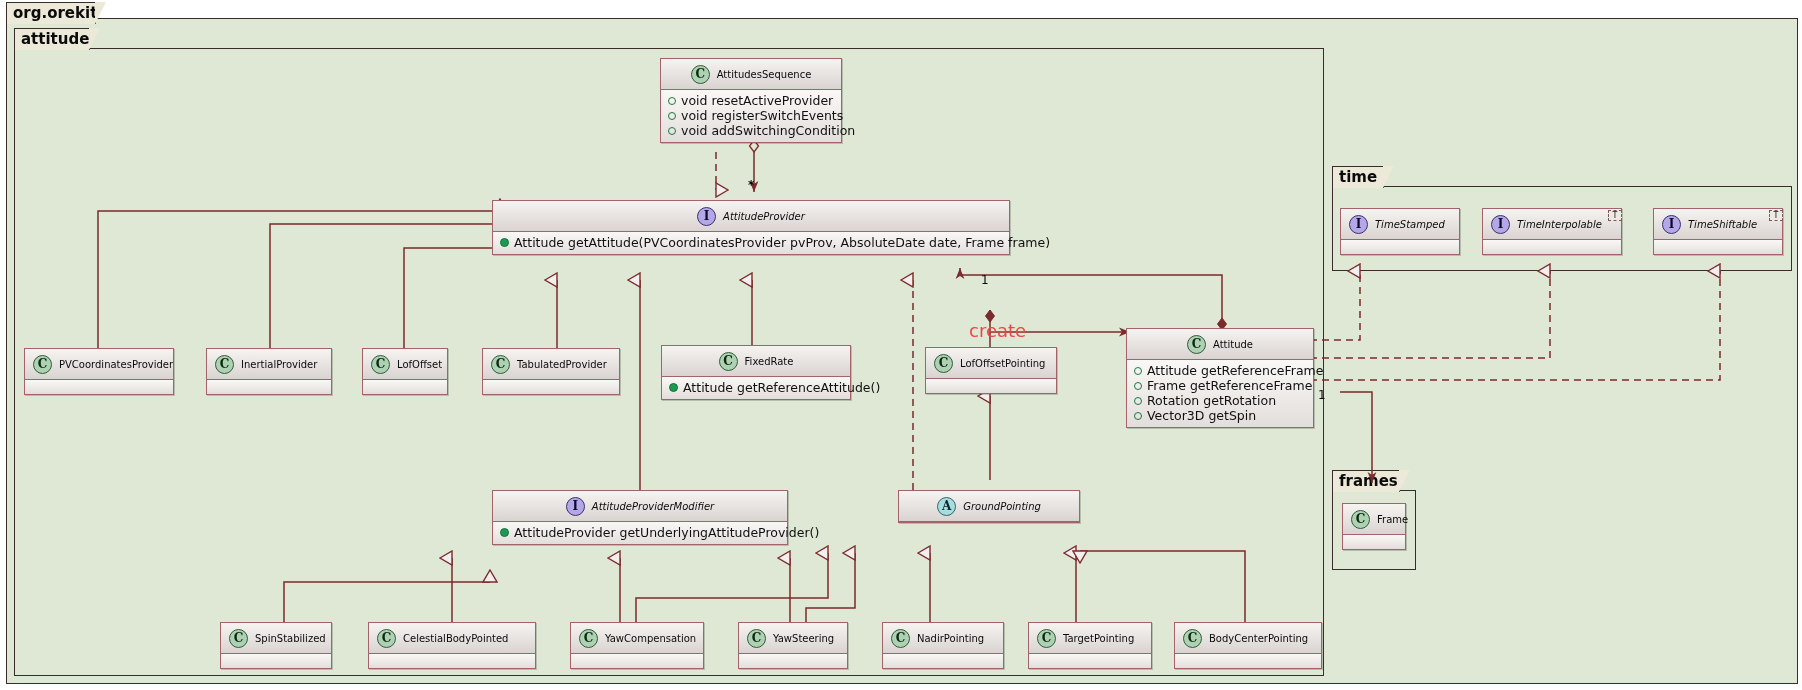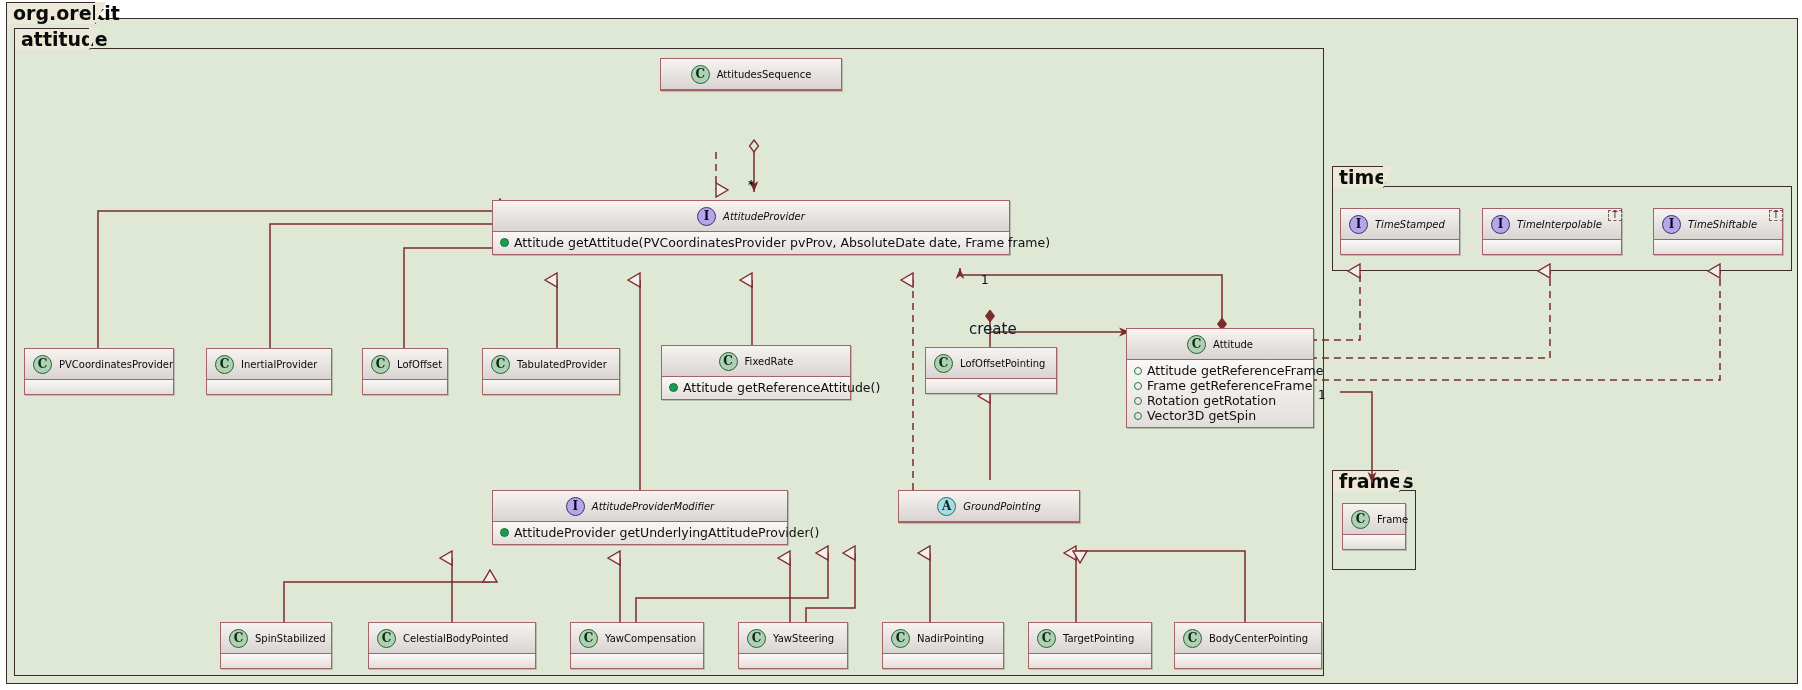--- a/index.html
+++ b/index.html
@@ -31,21 +31,21 @@
     box-sizing: border-box;
   }
   .pkg.outer { background: #dfe7d5; }
   .pkg-tab {
     position: absolute;
     height: 22px;
     background: #ece9d8;
     border: 1px solid #3b2b2b;
     border-bottom: none;
     box-sizing: border-box;
-    font-size: 19px;
+    font-size: 15px;
     font-weight: bold;
     color: #0b0b0b;
     line-height: 21px;
     padding: 0 6px 0 6px;
     white-space: nowrap;
   }
   .pkg-tab::after {
     content: "";
     position: absolute;
     right: -11px;
@@ -144,22 +144,22 @@
     width: 9px; height: 9px;
     border: 1.5px solid #b58b1a;
     background: transparent;
     transform: rotate(45deg);
     box-sizing: border-box;
   }
 
   
   .edge-label {
     position: absolute;
-    font-size: 15px;
-    color: #0f172a;
+    font-size: 18px;
+    color: #ef4444;
     white-space: nowrap;
   }
   .mult-label {
     position: absolute;
     font-size: 12px;
     color: #0a0a0a;
   }
 
   
   .tcorner {
@@ -286,20 +286,34 @@
   <div class="mult-label" style="left:981px; top:273px;">1</div>
   <div class="edge-label" style="left:969px; top:320px;">create</div>
   <div class="mult-label" style="left:1318px; top:388px;">1</div>
 
   <div class="node" style="left:660px; top:58px; width:182px;">
     <div class="node-title">
       <span class="circ C">C</span>
       <span class="tname">AttitudesSequence</span>
     </div>
     <div class="sep"></div>
+    <div class="members">
+      <div class="member">
+        <span class="vis pub"></span>
+        <span>void resetActiveProvider</span>
+      </div>
+      <div class="member">
+        <span class="vis pub"></span>
+        <span>void registerSwitchEvents</span>
+      </div>
+      <div class="member">
+        <span class="vis pub"></span>
+        <span>void addSwitchingCondition</span>
+      </div>
+    </div>
   </div>
 
   <div class="node iface" style="left:492px; top:200px; width:518px;">
     <div class="node-title">
       <span class="circ I">I</span>
       <span class="tname">AttitudeProvider</span>
     </div>
     <div class="sep"></div>
     <div class="members">
       <div class="member">

